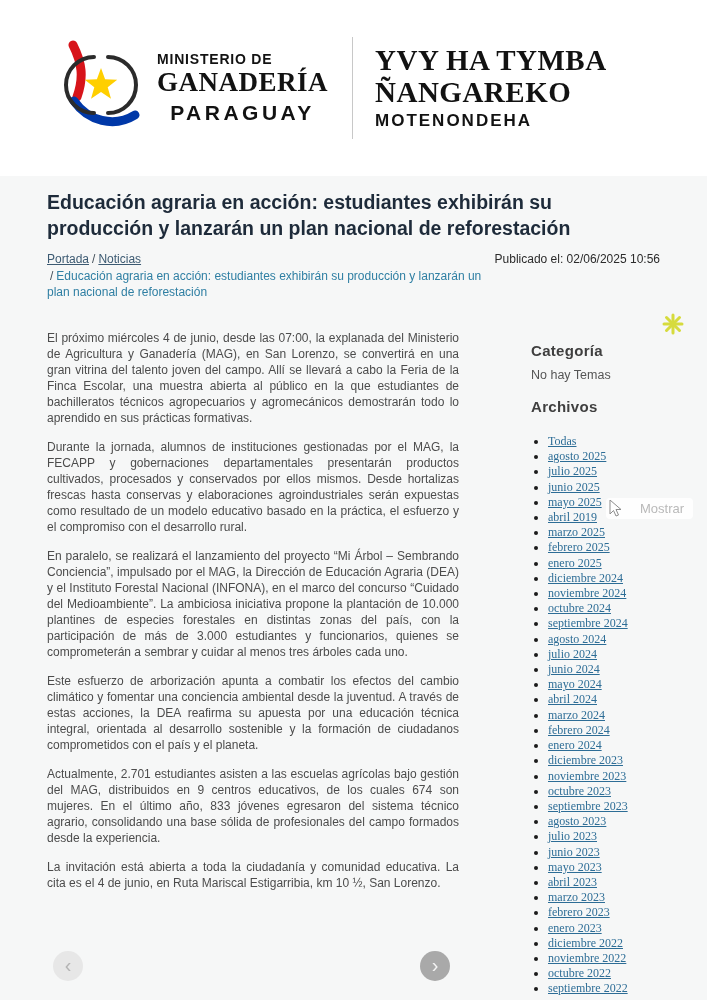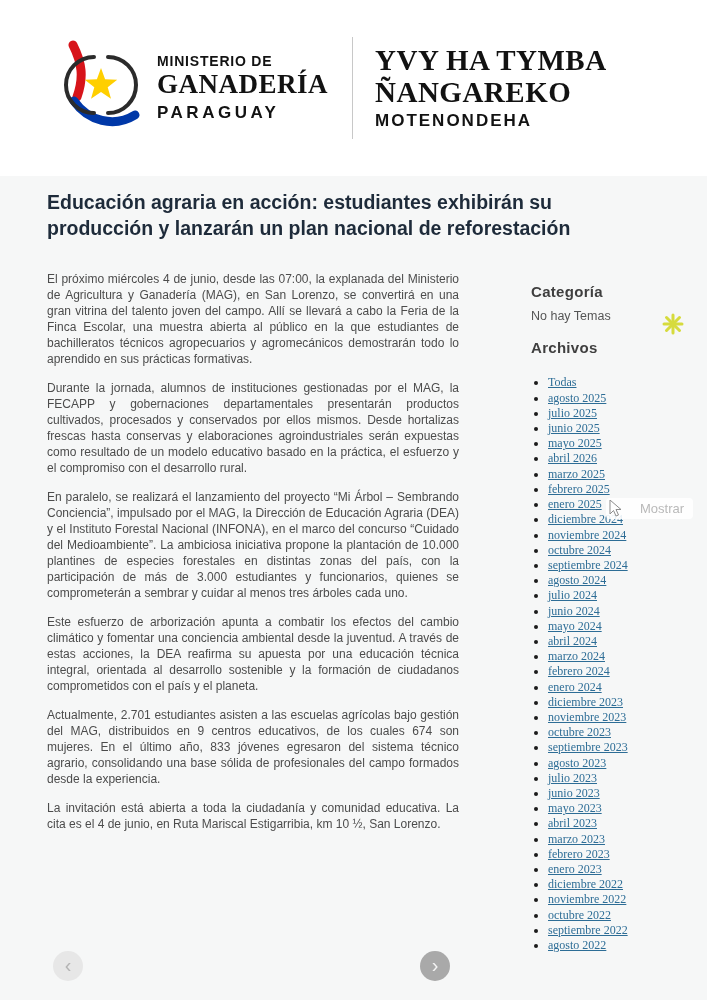--- a/index.html
+++ b/index.html
@@ -10,21 +10,21 @@
           background:#f6f7f7; overflow:hidden; }
 
   
   .header { background:#ffffff; height:176px; display:flex; align-items:center;
             padding-left:57px; }
   .logo-wrap { flex:0 0 auto; width:88px; display:flex; justify-content:center; }
   .ministry { margin-left:12px; color:#121212; }
   .m-small  { font-size:14px; font-weight:bold; letter-spacing:.8px; }
   .m-big    { font-family:"Liberation Serif", serif; font-size:27px; font-weight:bold;
               line-height:1.13; letter-spacing:.5px; }
-  .m-country{ font-size:17px; font-weight:bold; letter-spacing:3.5px; margin-top:4px; }
+  .m-country{ font-size:21px; font-weight:bold; letter-spacing:3.5px; margin-top:4px;text-align:center; }
   .header-divider { width:1px; height:102px; background:#c8c8c8; margin:0 22px 0 24px; }
   .guarani { color:#121212; }
   .g-top   { font-size:19px; font-weight:bold; letter-spacing:1.2px; margin-bottom:2px; }
   .g-big   { font-family:"Liberation Serif", serif; font-size:29px; font-weight:bold;
              line-height:1.1; letter-spacing:.5px; }
   .g-bottom{ font-size:17px; font-weight:bold; letter-spacing:2px; margin-top:3px; }
 
   
   .main { padding:14px 47px 0; }
   .title { font-size:19.5px; font-weight:bold; color:#1e2b3a; line-height:1.32;
@@ -89,20 +89,28 @@
     <div class="guarani">
       <div class="g-big">YVY HA TYMBA</div>
       <div class="g-big">ÑANGAREKO</div>
       <div class="g-bottom">MOTENONDEHA</div>
     </div>
   </header>
 
   <main class="main">
     <h1 class="title">Educación agraria en acción: estudiantes exhibirán su producción y lanzarán un plan nacional de reforestación</h1>
 
+    <div class="meta">
+      <div class="breadcrumb">
+        <a href="#">Portada</a><span class="sep">/</span><a href="#">Noticias</a>
+        <br>
+        <span class="sep">/</span><a href="#" class="current">Educación agraria en acción: estudiantes exhibirán su producción y lanzarán un plan nacional de reforestación</a>
+      </div>
+      <div class="published">Publicado el: 02/06/2025 10:56</div>
+    </div>
 
     <div class="content-row">
       <article class="article-col" id="paragraphs">
           <p class="para">El próximo miércoles 4 de junio, desde las 07:00, la explanada del Ministerio de Agricultura y Ganadería (MAG), en San Lorenzo, se convertirá en una gran vitrina del talento joven del campo. Allí se llevará a cabo la Feria de la Finca Escolar, una muestra abierta al público en la que estudiantes de bachilleratos técnicos agropecuarios y agromecánicos demostrarán todo lo aprendido en sus prácticas formativas.</p>
           <p class="para">Durante la jornada, alumnos de instituciones gestionadas por el MAG, la FECAPP y gobernaciones departamentales presentarán productos cultivados, procesados y conservados por ellos mismos. Desde hortalizas frescas hasta conservas y elaboraciones agroindustriales serán expuestas como resultado de un modelo educativo basado en la práctica, el esfuerzo y el compromiso con el desarrollo rural.</p>
           <p class="para">En paralelo, se realizará el lanzamiento del proyecto “Mi Árbol – Sembrando Conciencia”, impulsado por el MAG, la Dirección de Educación Agraria (DEA) y el Instituto Forestal Nacional (INFONA), en el marco del concurso “Cuidado del Medioambiente”. La ambiciosa iniciativa propone la plantación de 10.000 plantines de especies forestales en distintas zonas del país, con la participación de más de 3.000 estudiantes y funcionarios, quienes se comprometerán a sembrar y cuidar al menos tres árboles cada uno.</p>
           <p class="para">Este esfuerzo de arborización apunta a combatir los efectos del cambio climático y fomentar una conciencia ambiental desde la juventud. A través de estas acciones, la DEA reafirma su apuesta por una educación técnica integral, orientada al desarrollo sostenible y la formación de ciudadanos comprometidos con el país y el planeta.</p>
           <p class="para">Actualmente, 2.701 estudiantes asisten a las escuelas agrícolas bajo gestión del MAG, distribuidos en 9 centros educativos, de los cuales 674 son mujeres. En el último año, 833 jóvenes egresaron del sistema técnico agrario, consolidando una base sólida de profesionales del campo formados desde la experiencia.</p>
           <p class="para">La invitación está abierta a toda la ciudadanía y comunidad educativa. La cita es el 4 de junio, en Ruta Mariscal Estigarribia, km 10 ½, San Lorenzo.</p>
         </article>
@@ -110,21 +118,21 @@
       <aside class="side-col">
         <h3 class="side-h">Categoría</h3>
         <p class="no-temas">No hay Temas</p>
         <h3 class="side-h archivos">Archivos</h3>
         <ul class="archives" id="archive-list">
             <li><a href="#">Todas</a></li>
             <li><a href="#">agosto 2025</a></li>
             <li><a href="#">julio 2025</a></li>
             <li><a href="#">junio 2025</a></li>
             <li><a href="#">mayo 2025</a></li>
-            <li><a href="#">abril 2026</a></li>
+            <li><a href="#">abril 2019</a></li>
             <li><a href="#">marzo 2025</a></li>
             <li><a href="#">febrero 2025</a></li>
             <li><a href="#">enero 2025</a></li>
             <li><a href="#">diciembre 2024</a></li>
             <li><a href="#">noviembre 2024</a></li>
             <li><a href="#">octubre 2024</a></li>
             <li><a href="#">septiembre 2024</a></li>
             <li><a href="#">agosto 2024</a></li>
             <li><a href="#">julio 2024</a></li>
             <li><a href="#">junio 2024</a></li>

